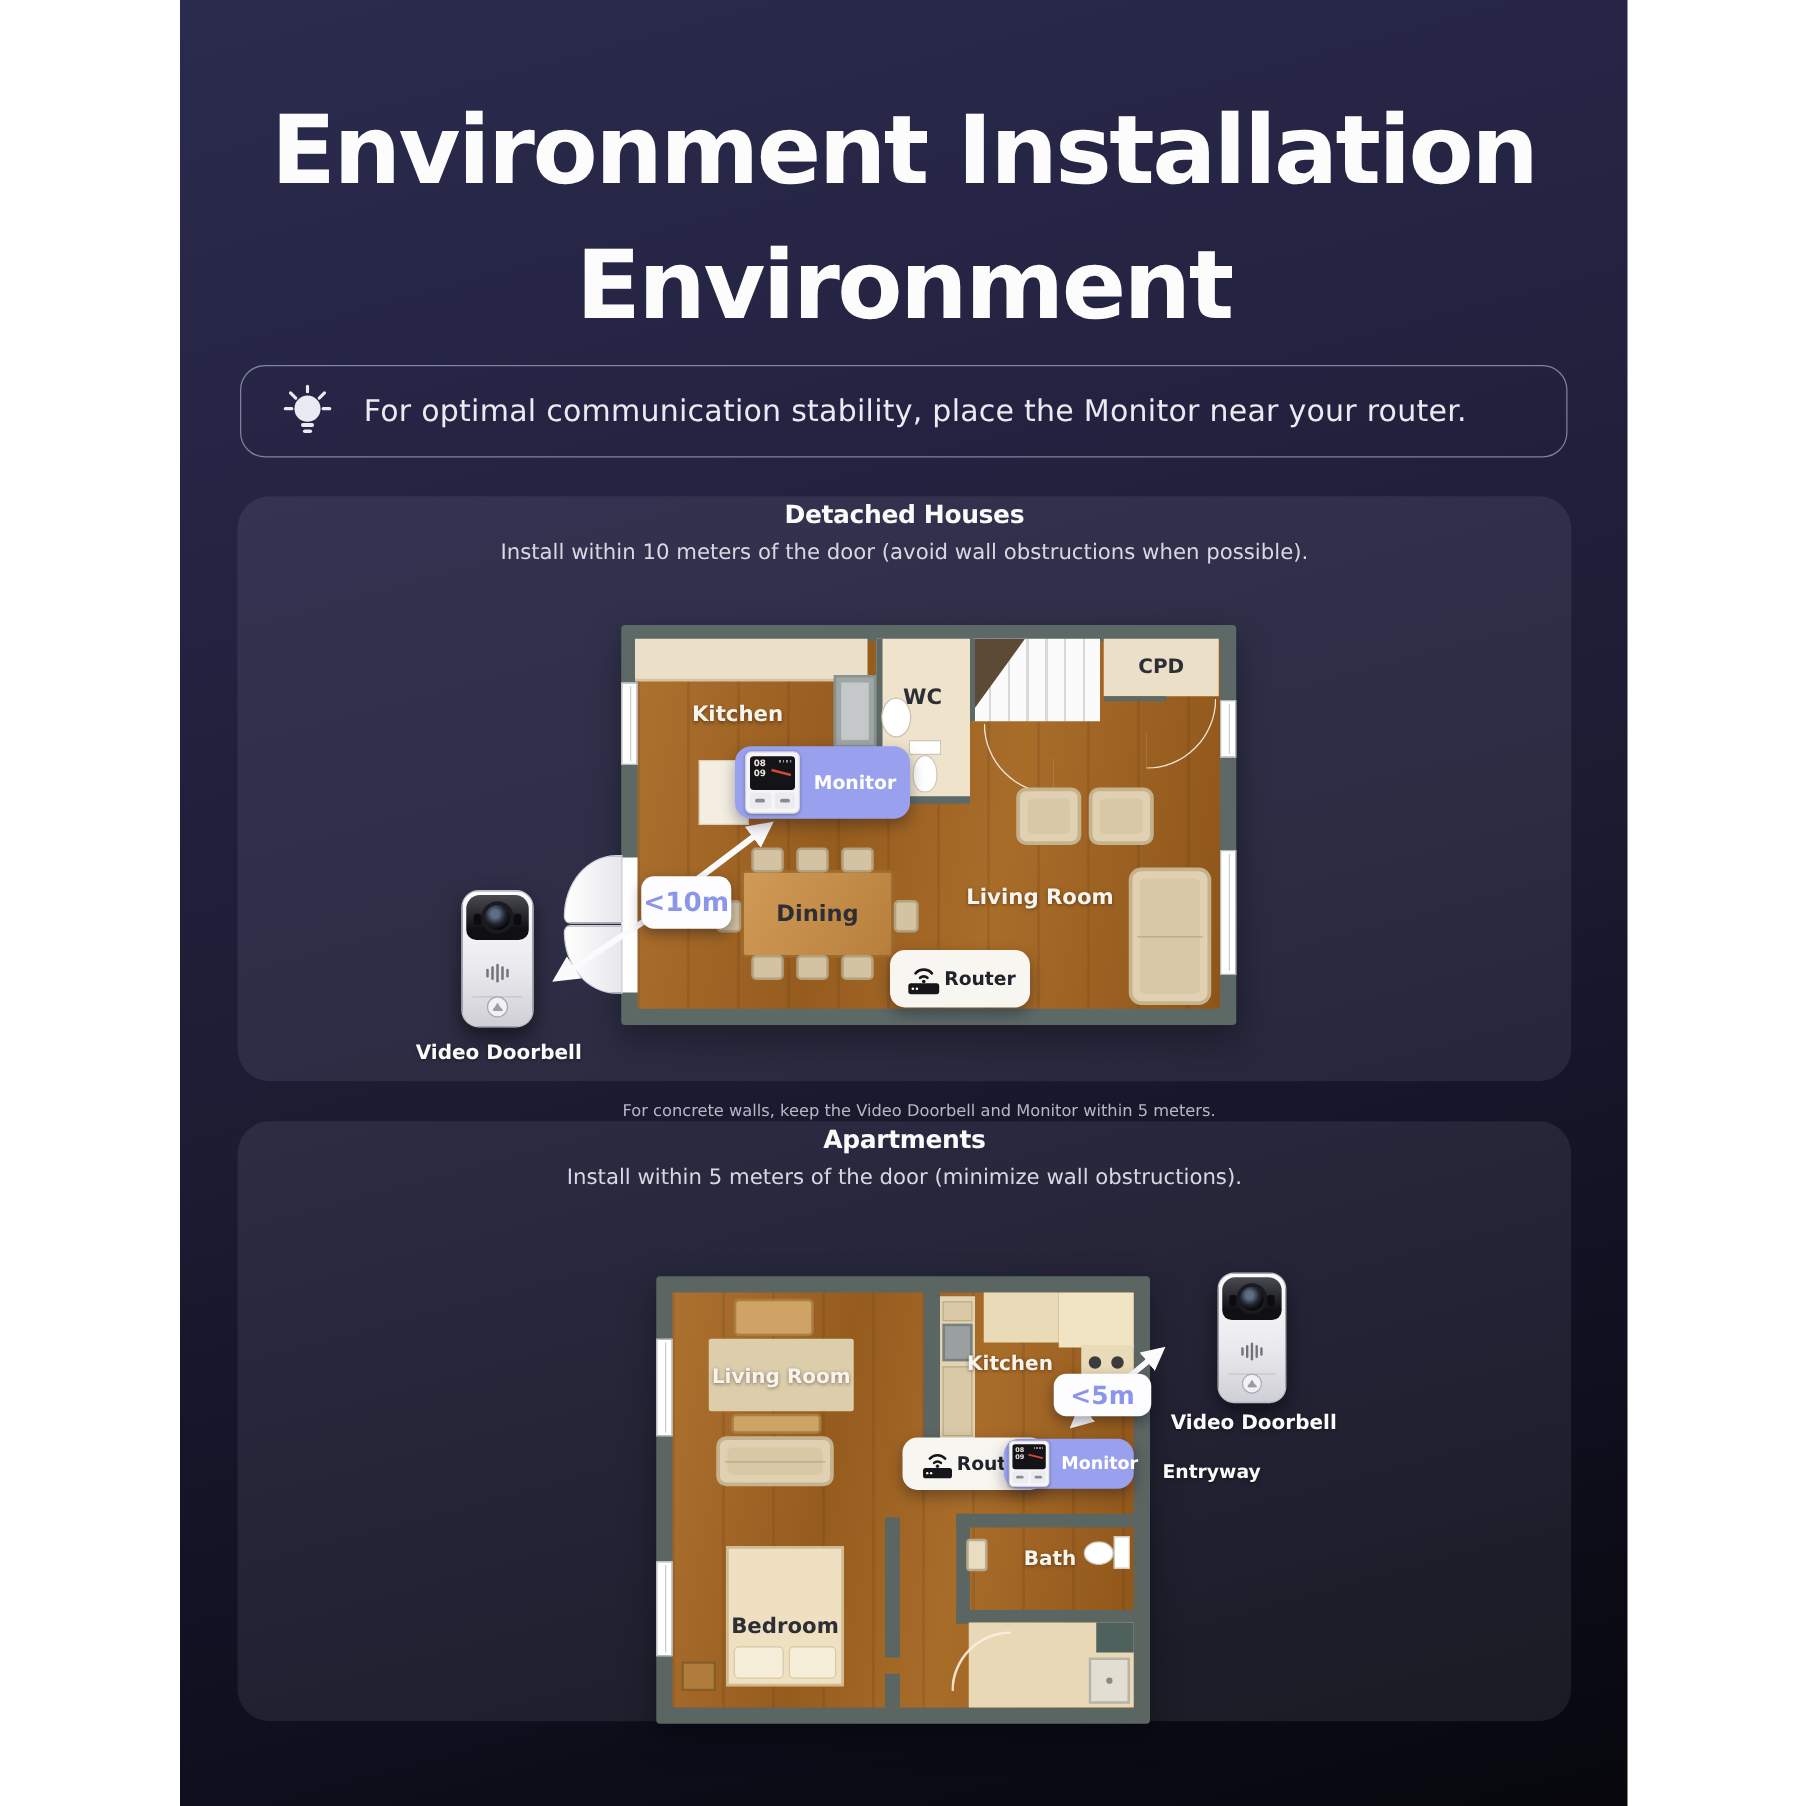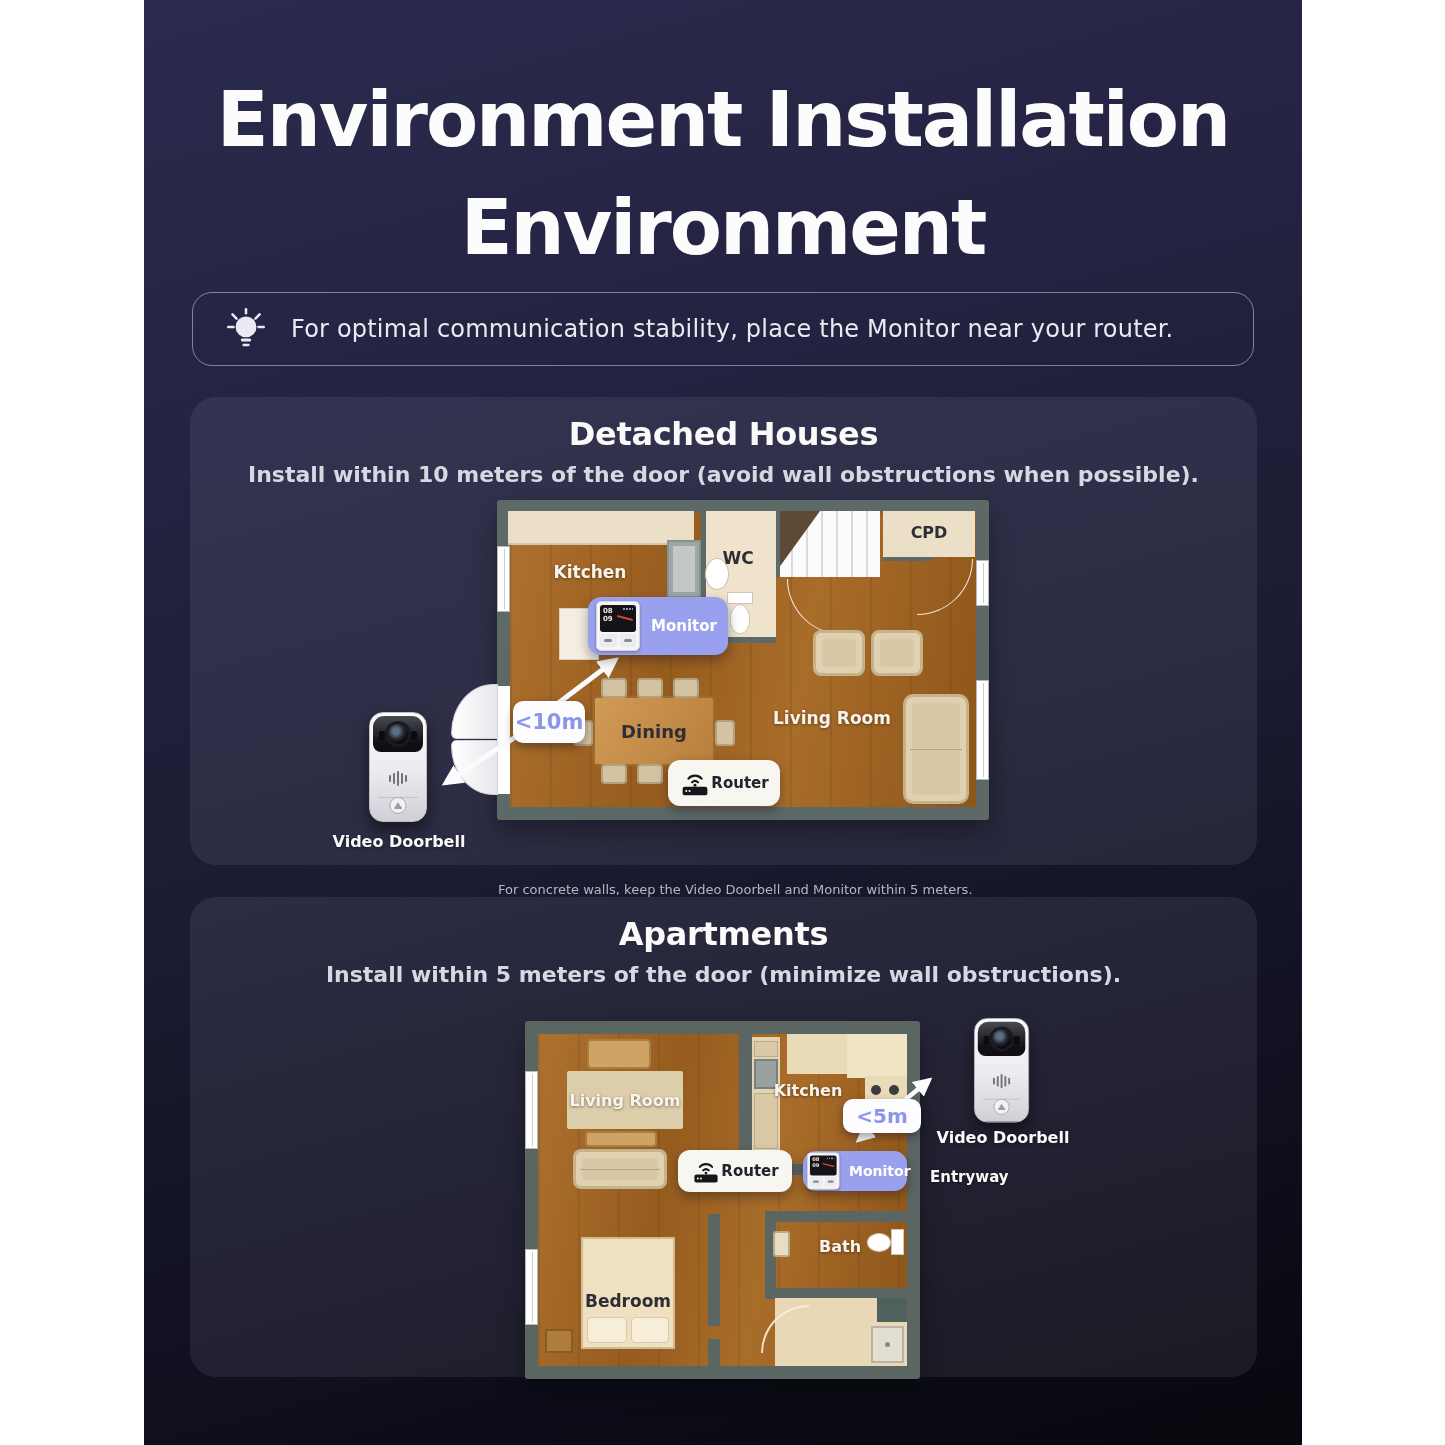--- a/index.html
+++ b/index.html
@@ -12,22 +12,22 @@
   .title{position:absolute;left:144px;top:66px;width:1158px;text-align:center;color:#fcfcfd;
          font-weight:bold;font-size:76px;letter-spacing:-2px;line-height:1.42;}
   
   .tipbox{position:absolute;left:192px;top:292px;width:1062px;height:74px;border:1.5px solid rgba(206,210,232,.55);
           border-radius:20px;display:flex;align-items:center;gap:22px;padding:0 0 0 30px;box-sizing:border-box;}
   .tiptext{color:#e9eaf2;font-size:24px;letter-spacing:.2px;}
   
   .panel{position:absolute;left:190px;width:1067px;background:rgba(222,226,245,.085);border-radius:26px;text-align:center;}
   .p1{top:397px;height:468px;}
   .p2{top:897px;height:480px;}
-  .panel h2{margin:18px 0 0 0;color:#fafafa;font-size:32px;letter-spacing:-.3px;}
-  .panel .sub{margin:9px 0 0 0;color:#d7d8e2;font-size:22px;font-weight:bold;}
+  .panel h2{margin:2px 0 0 0;color:#fafafa;font-size:20px;letter-spacing:-.3px;}
+  .panel .sub{margin:9px 0 0 0;color:#d7d8e2;font-size:17px;font-weight:normal;}
   
   .plan{position:absolute;background:#5d6967;border-radius:3px;box-shadow:0 10px 26px rgba(0,0,0,.35);}
   .plan2{background:#5b6562;}
   .floor{position:absolute;inset:13px;
     background:repeating-linear-gradient(90deg,rgba(50,24,3,.10) 0 2px,rgba(0,0,0,0) 2px 40px),
                linear-gradient(100deg,#ad712f 0%,#965c1e 35%,#a96d2a 62%,#8e5519 100%);}
   .beige{background:#ebdfc8;}
   .wallseg{background:#5d6967;}
   .wallseg2{background:#5b6562;}
   .white-room{background:#efe3cc;}
@@ -42,21 +42,21 @@
   .sofa-line:before{content:"";position:absolute;left:4px;right:4px;top:50%;height:1px;background:#b9a781;z-index:1;}
   .chair{position:absolute;background:#d3c3a3;border:2px solid #b3a07f;border-radius:4px;box-sizing:border-box;}
   .table{position:absolute;background:linear-gradient(120deg,#d09b56,#b87f3c);border:2px solid #9c6c2f;border-radius:4px;box-sizing:border-box;}
   .arc{position:absolute;box-sizing:border-box;border:0 solid rgba(255,255,255,.85);}
   .leaf{position:absolute;width:47px;height:55px;background:linear-gradient(90deg,#ffffff,#e7e7ec);border:1px solid #cfcfd6;box-sizing:border-box;}
   
   .badge-mon{position:absolute;background:#99a1ee;border-radius:13px;display:flex;align-items:center;gap:8px;
              padding:5px 8px;box-sizing:border-box;box-shadow:0 5px 12px rgba(10,10,30,.35);}
   .badge-mon .txt{flex:1;text-align:center;color:#ffffff;font-weight:bold;}
   .badge-rtr{position:absolute;background:#f8f6f1;border-radius:12px;display:flex;align-items:center;justify-content:center;
-             gap:0;box-shadow:0 5px 12px rgba(10,10,30,.35);color:#22222c;font-weight:bold;}
+             gap:0;box-shadow:0 5px 12px rgba(10,10,30,.35);color:#22222c;font-weight:bold;margin-left:44px;}
   .dist{position:absolute;background:#fdfdff;border-radius:10px;color:#8c96e8;font-weight:bold;display:flex;
         align-items:center;justify-content:center;box-shadow:0 4px 10px rgba(10,10,30,.4);}
   
   .mini-mon{width:42px;height:48px;background:#f5f5f7;border-radius:5px;border:1px solid #d5d5db;position:relative;flex:none;box-shadow:0 1px 3px rgba(0,0,0,.3);}
   .mm-screen{position:absolute;left:3px;right:3px;top:3px;height:27px;background:#131318;border-radius:3px;overflow:hidden;}
   .mm-time{position:absolute;left:3px;top:3px;font-size:7px;line-height:1.1;color:#eee6dc;font-weight:bold;}
   .mm-time i{display:block;font-style:normal;}
   .mm-line{position:absolute;left:17px;top:12px;width:16px;height:2px;background:#cf4a33;transform:rotate(14deg);}
   .mm-dots{position:absolute;right:3px;top:3px;width:10px;height:2px;
            background:repeating-linear-gradient(90deg,#9a9aa2 0 1.5px,transparent 1.5px 3px);}

